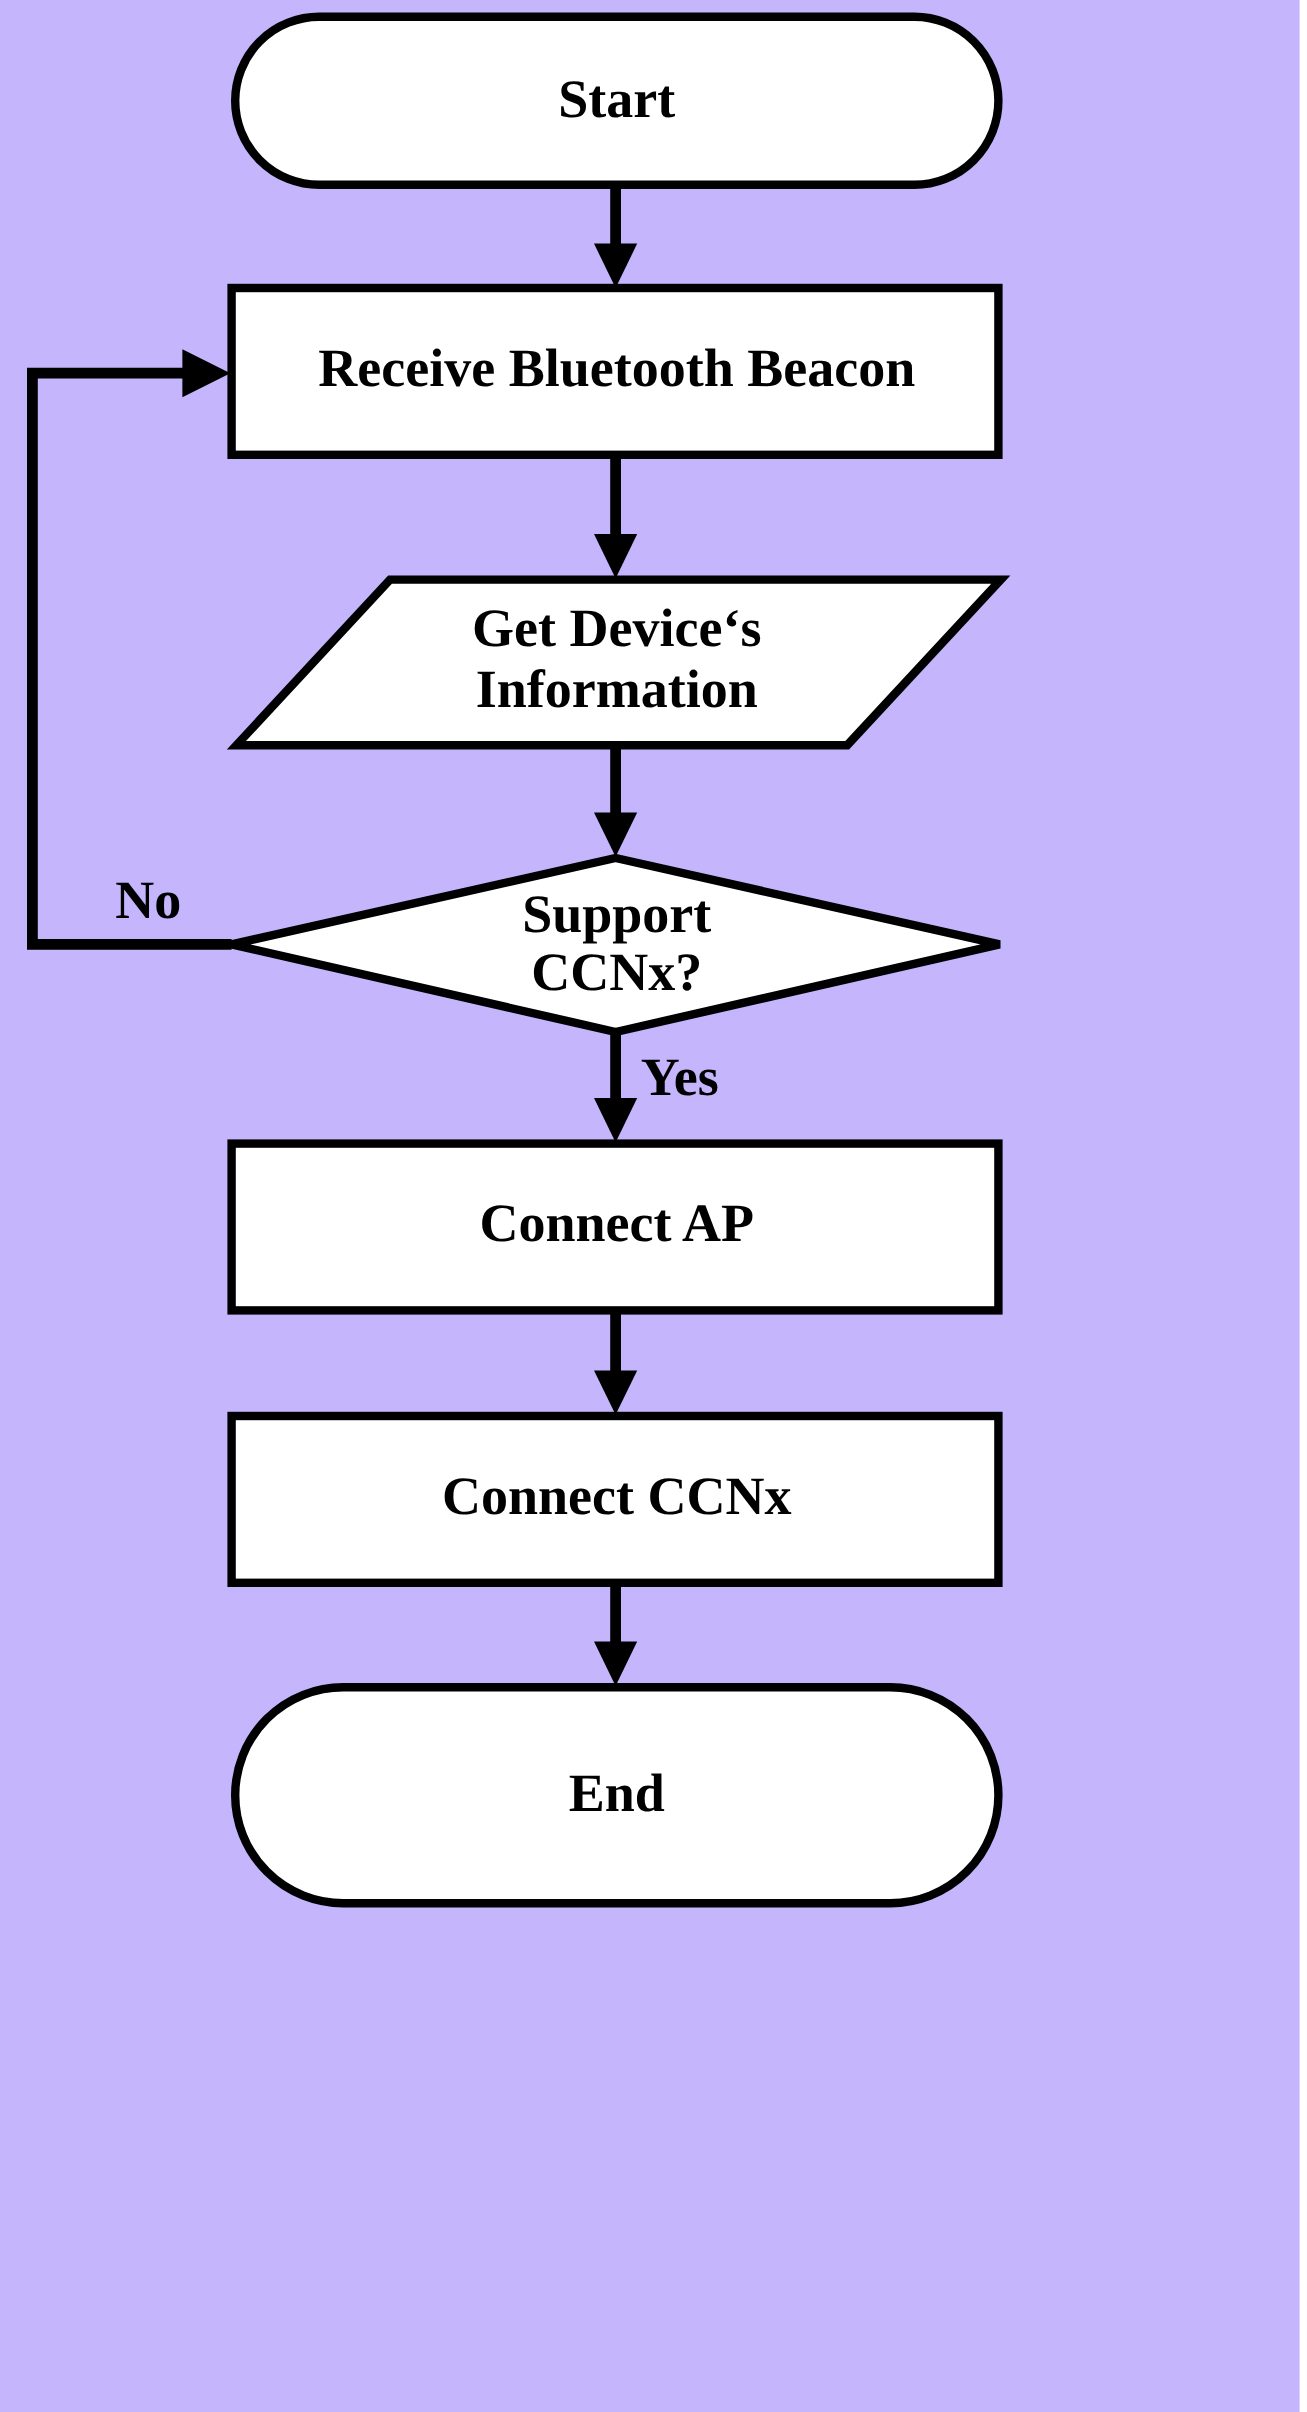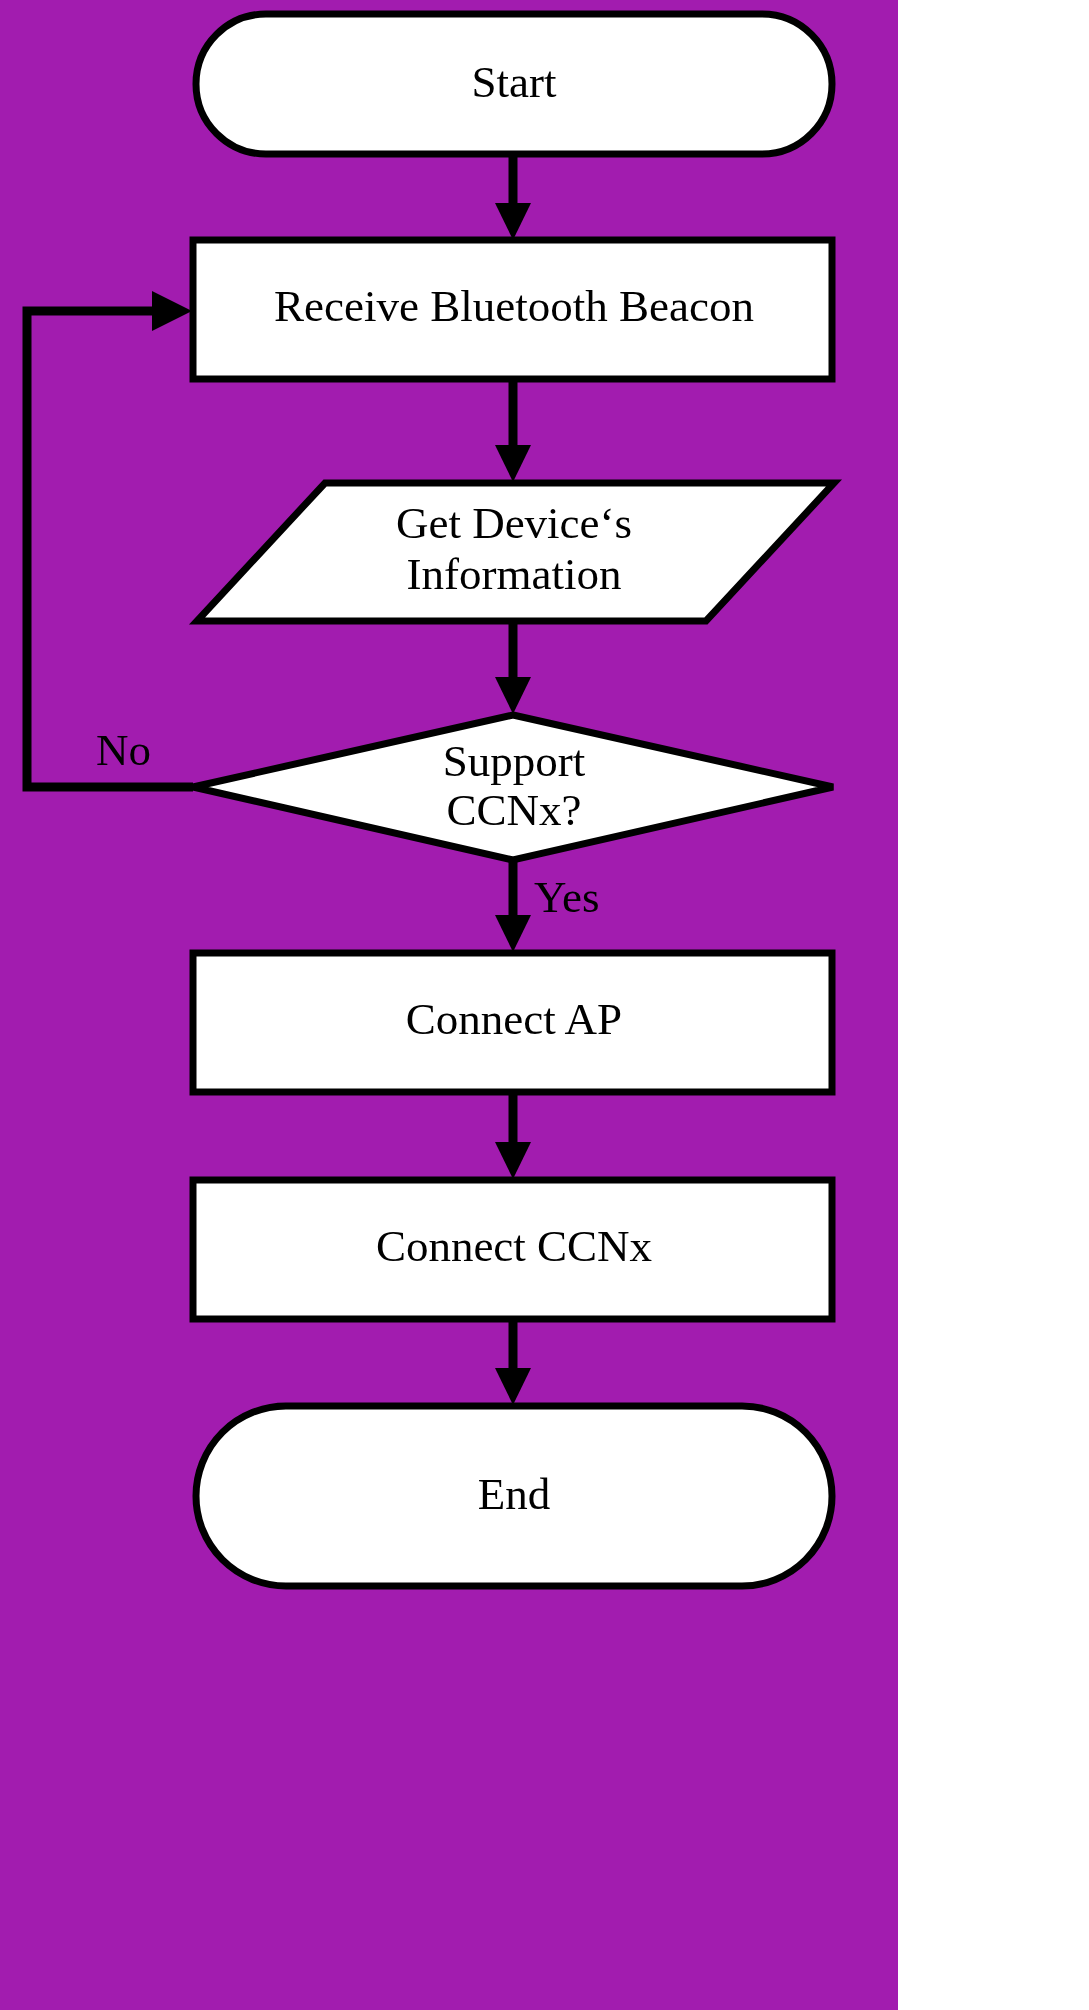--- a/index.html
+++ b/index.html
@@ -8,23 +8,24 @@
     background: #ffffff;
   }
   body {
     width: 1089px;
     height: 2010px;
     font-family: "Liberation Serif", "DejaVu Serif", serif;
     overflow: hidden;
   }
   #flowchart-root {
     position: relative;
-    width: 898px;
+    width: 1083px;
     height: 2010px;
-    background: #a21caf;
+    background: #c4b5fd;
+    font-weight: bold;
   }
   svg.chart-svg {
     display: block;
     width: 1089px;
     height: 2010px;
   }
   .shape-outline {
     fill: #ffffff;
     stroke: #000000;
     stroke-width: 7;

